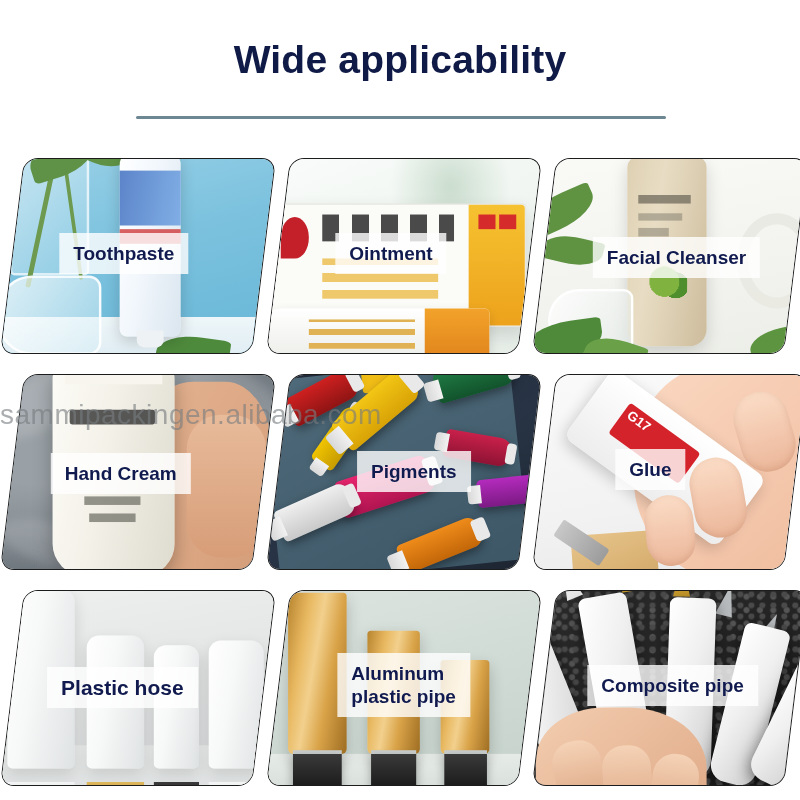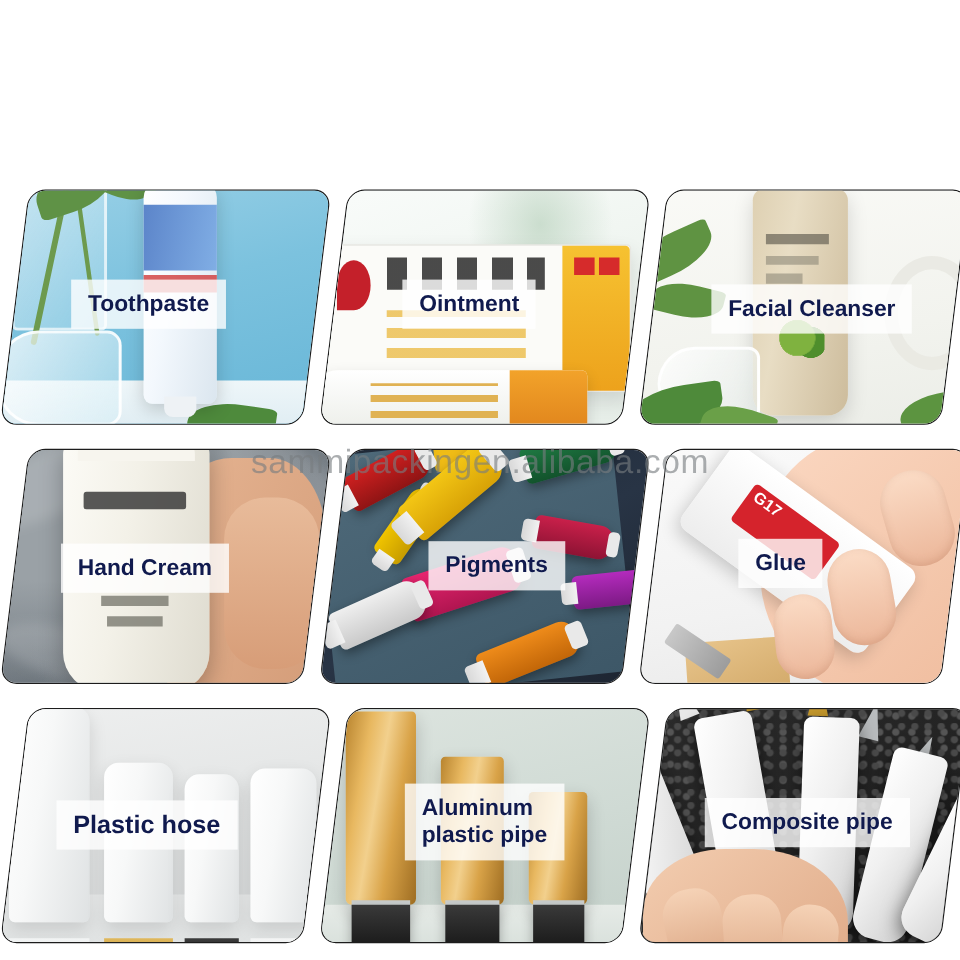--- a/index.html
+++ b/index.html
@@ -289,36 +289,39 @@
   .sc-comp .nn5 { left:80%; top:18%; transform: rotate(26deg); }
   .sc-comp .hand { position:absolute; left:6%; bottom:-14%; width:56%; height:56%;
       background: linear-gradient(140deg,#f3cdb0,#dda683); border-radius:40% 46% 30% 36%; }
   .sc-comp .fg { position:absolute; background: linear-gradient(180deg,#f5d2b6,#deaa88); border-radius:18px; }
   .sc-comp .fg1 { left:12%; bottom:2%; width:16%; height:26%; transform: rotate(-12deg); }
   .sc-comp .fg2 { left:28%; bottom:-2%; width:16%; height:28%; transform: rotate(-4deg); }
   .sc-comp .fg3 { left:44%; bottom:-4%; width:15%; height:26%; transform: rotate(6deg); }
 
   
   .watermark {
-    position: absolute; top: 369px; left: 0; width: 800px;
-    text-align: center;
+    position: absolute; top: 399px; left: 0; width: 800px;
     font-family: "Liberation Sans", sans-serif;
     font-size: 28px;
     color: rgba(120,124,128,0.62);
     letter-spacing: 0.5px;
     pointer-events: none;
     z-index: 40;
     white-space: nowrap;
   }
 </style>
 </head>
 <body>
 
 <div class="page">
 
+  <div class="header">
+    <div class="page-title">Wide applicability</div>
+    <div class="title-divider"></div>
+  </div>
 
   <div class="grid">
 
     <div class="row">
 
       <div class="card c0">
         <div class="card-media">
           <div class="sc sc-tooth">
             <div class="shelf"></div>
             <div class="jar2"></div>

